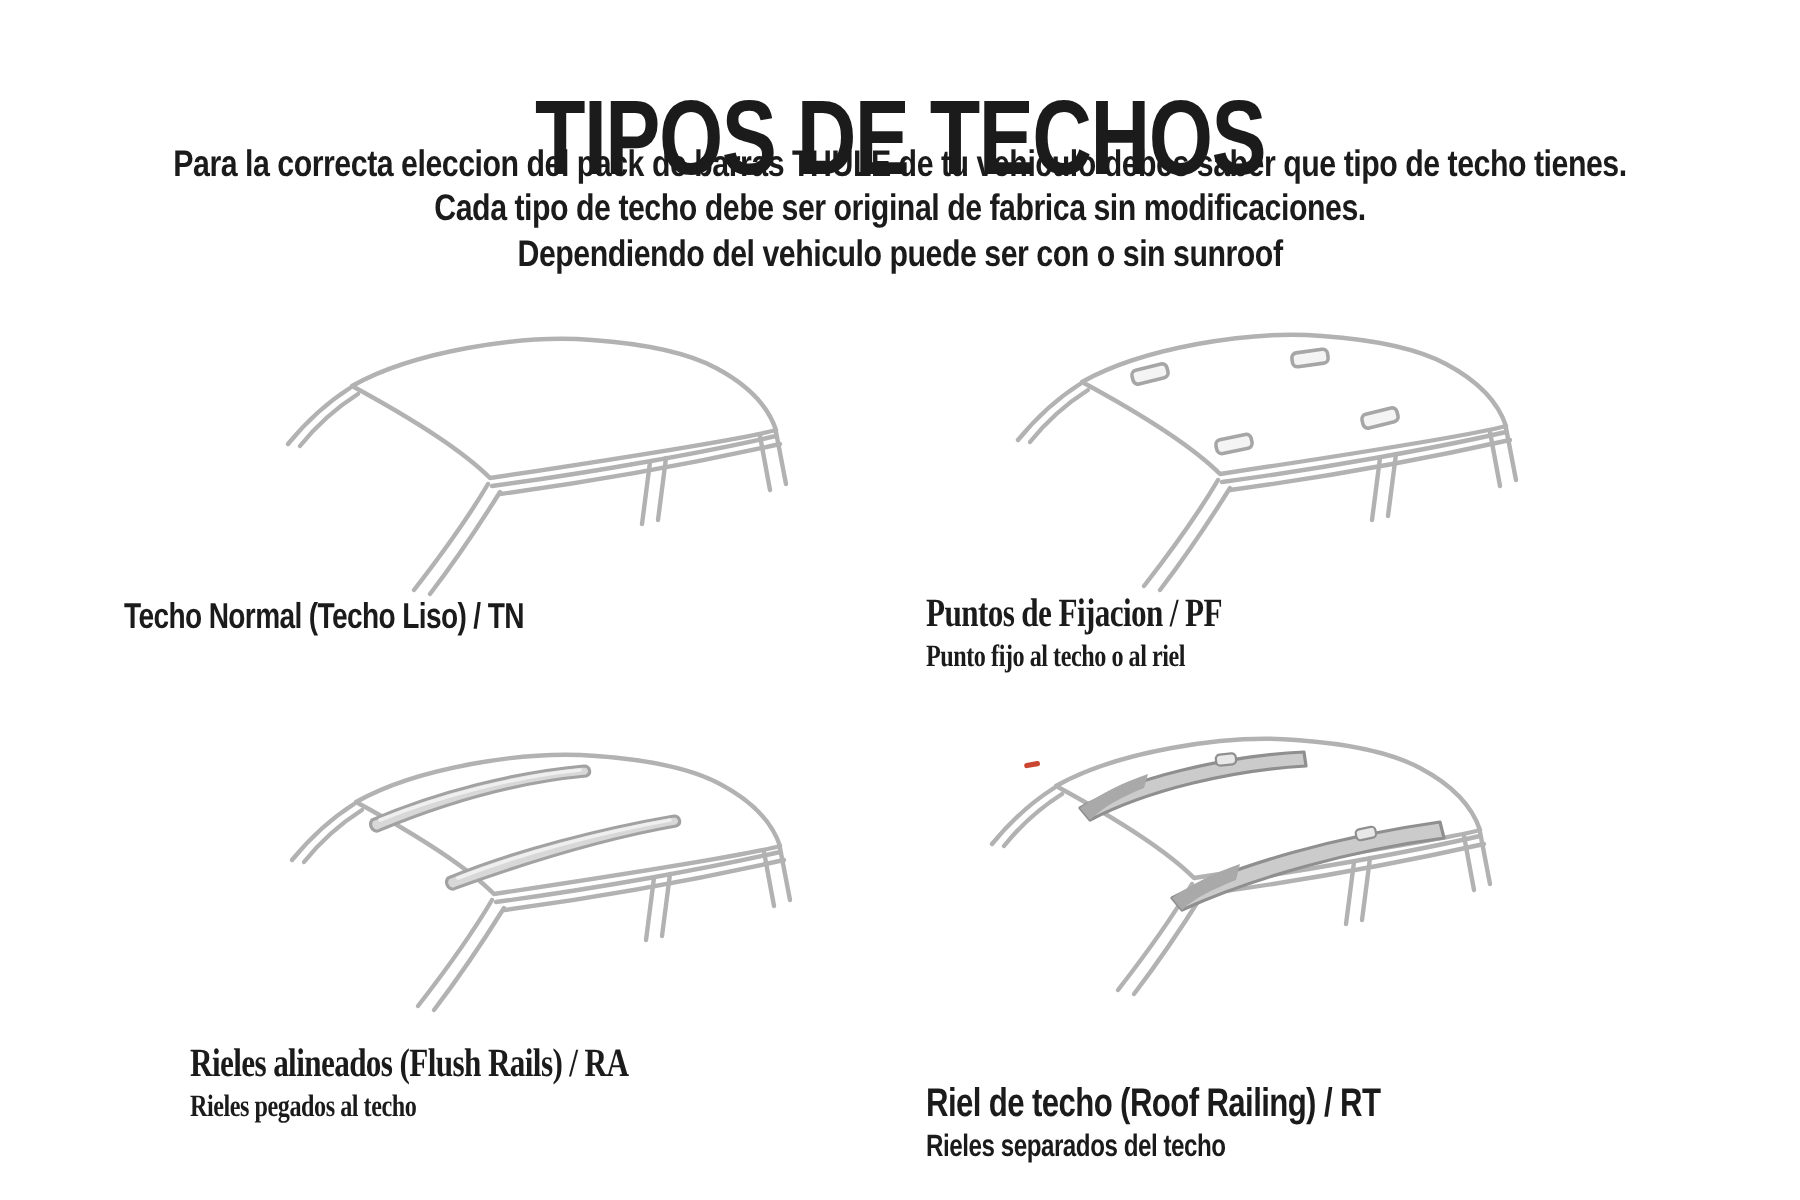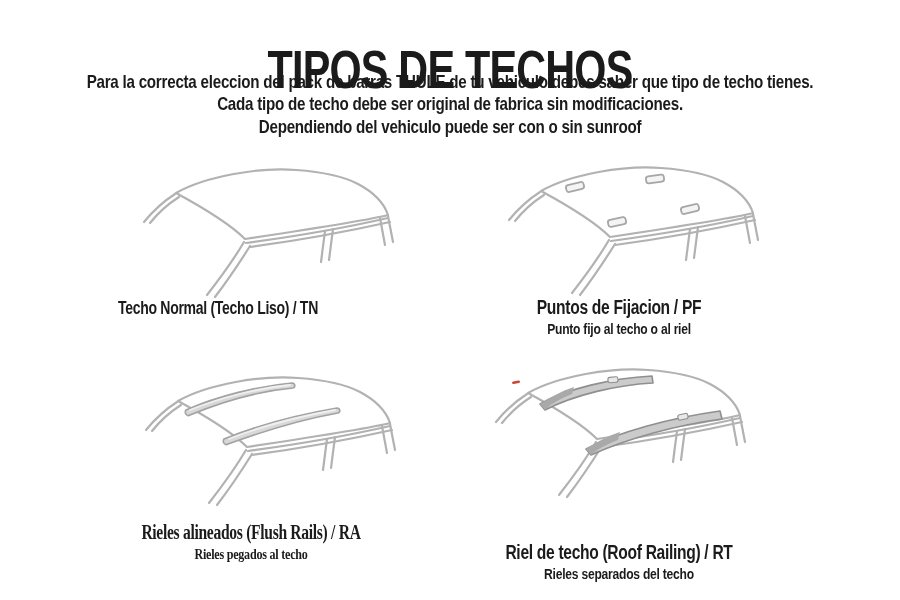--- a/index.html
+++ b/index.html
@@ -21,21 +21,21 @@
   }
   .intro{
     position:absolute;top:71px;left:-100px;width:1100px;
     text-align:center;
     font-size:18.5px;line-height:22.4px;font-weight:700;
     letter-spacing:-0.3px;
     transform:scaleX(0.82);transform-origin:50% 0;
   }
   .intro div{white-space:nowrap;}
   .car{position:absolute;width:260px;height:140px;}
-  .cap{position:absolute;width:400px;text-align:center;}
+  .cap{position:absolute;width:400px;text-align:left;}
   .cap-main{
     font-size:20px;line-height:24px;font-weight:700;
     letter-spacing:-0.4px;
     transform:scaleX(0.78);transform-origin:center;
     white-space:nowrap;
   }
   .cap-main.small{font-size:18px;}
   .cap-sub{
     font-size:15.5px;line-height:19px;font-weight:700;
     letter-spacing:-0.3px;
@@ -92,21 +92,21 @@
   <div>
     <svg class="car" style="left:503px;top:158px;" viewBox="0 0 260 140">
       <use href="#roof-base"></use>
       <g stroke="#a6a6a6" stroke-width="1.8" fill="#f4f4f4">
         <rect x="-9" y="-3.5" width="18" height="7" rx="2.5" transform="translate(72,29) rotate(-14)"></rect>
         <rect x="-9" y="-3.5" width="18" height="7" rx="2.5" transform="translate(152,21) rotate(-8)"></rect>
         <rect x="-9" y="-3.5" width="18" height="7" rx="2.5" transform="translate(114,64) rotate(-12)"></rect>
         <rect x="-9" y="-3.5" width="18" height="7" rx="2.5" transform="translate(187,51) rotate(-14)"></rect>
       </g>
     </svg>
-    <div class="cap" style="left:419px;top:295px;">
+    <div class="cap" style="left:419px;top:295px;font-family:Liberation Serif, serif;">
       <div class="cap-main">Puntos de Fijacion / PF</div>
       <div class="cap-sub">Punto fijo al techo o al riel</div>
     </div>
   </div>
 
   <div>
     <svg class="car" style="left:140px;top:368px;" viewBox="0 0 260 140">
       <use href="#roof-base"></use>
       <g stroke="#a2a2a2" stroke-width="1.6" stroke-linejoin="round" fill="#d8d8d8">
         <path d="M46,42 C78,28 118,18 152,15 C155,15 156,19 153,20 C120,23 84,33 50,47 C47,49 44,45 46,42 Z"></path>

